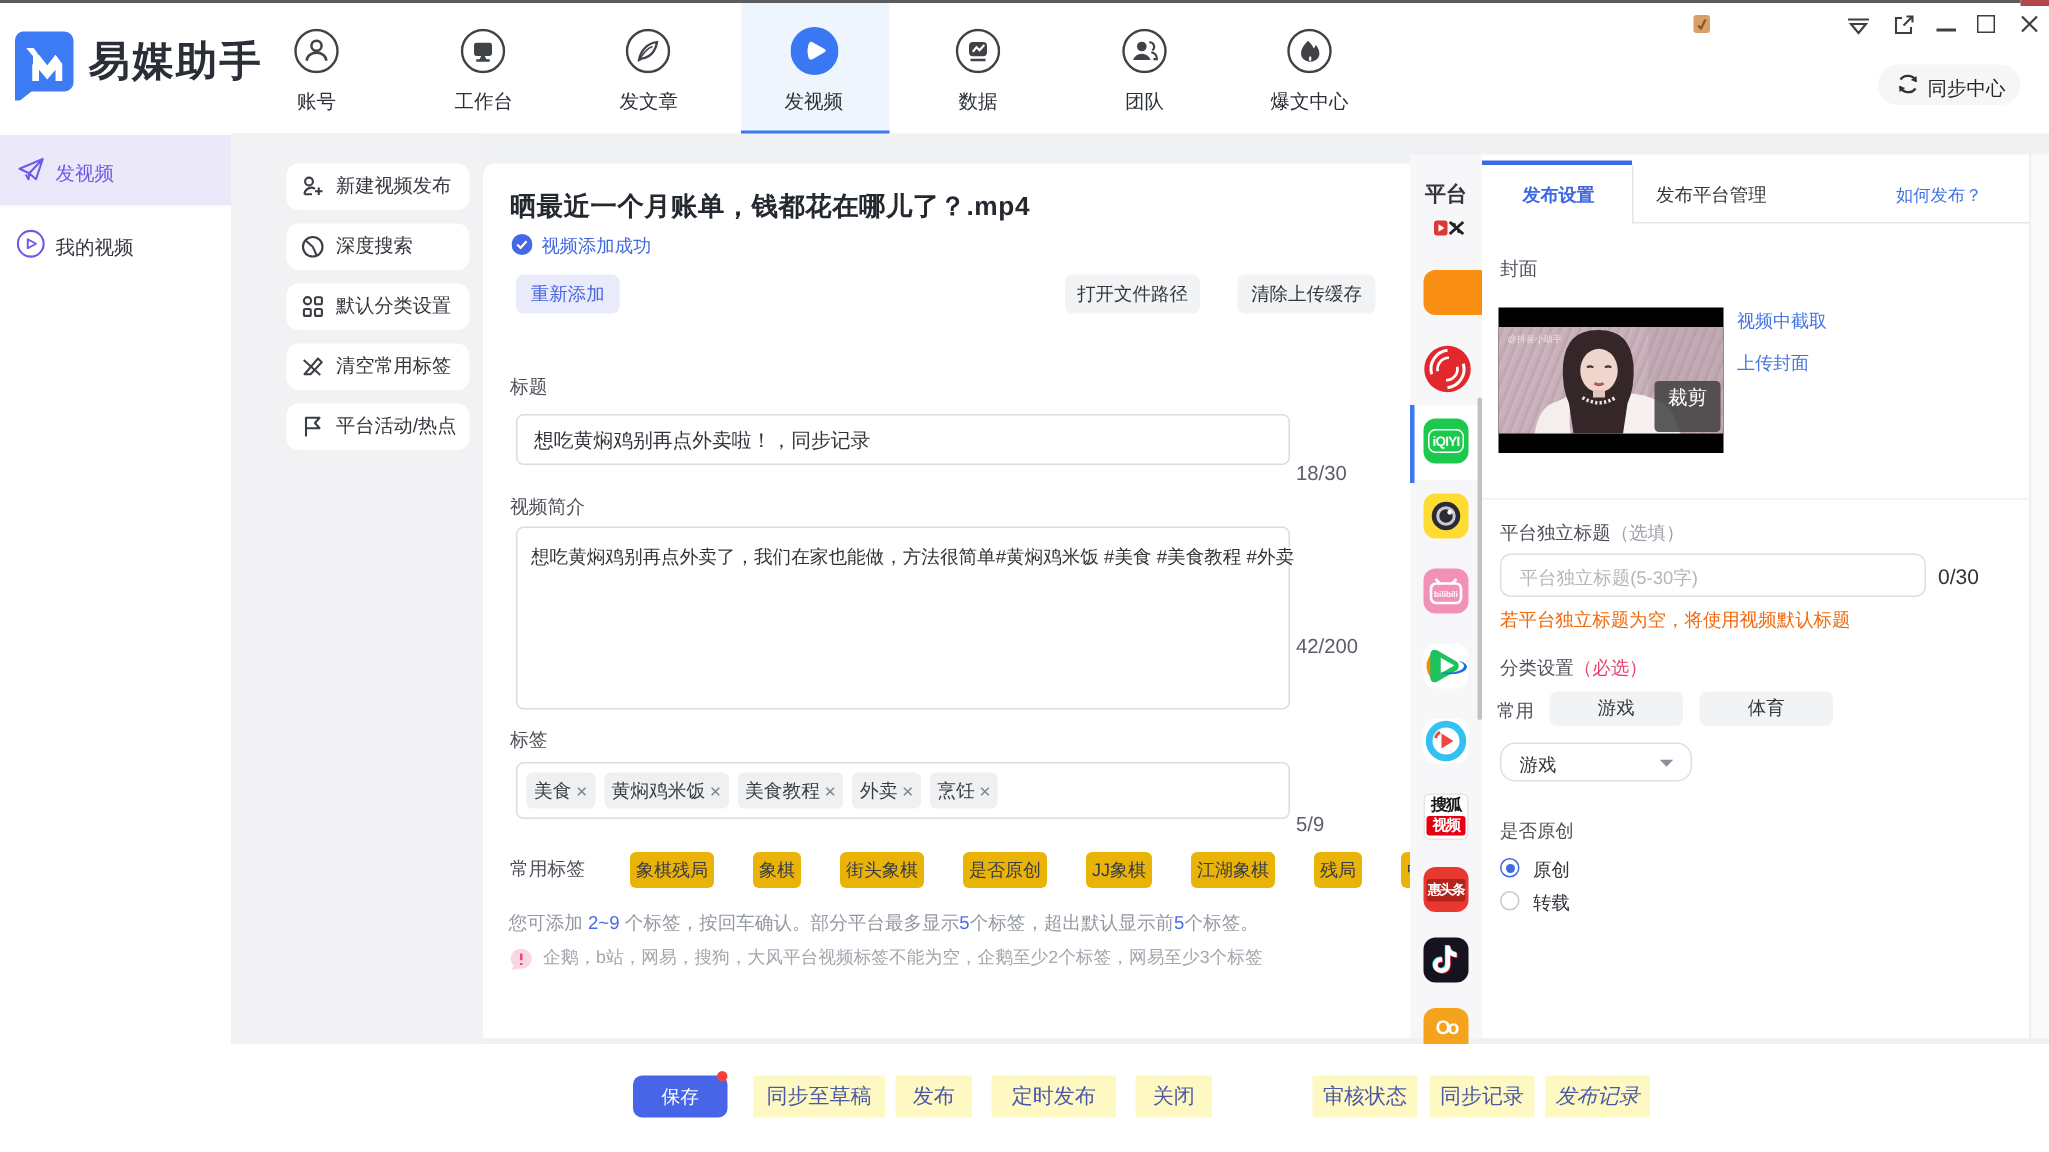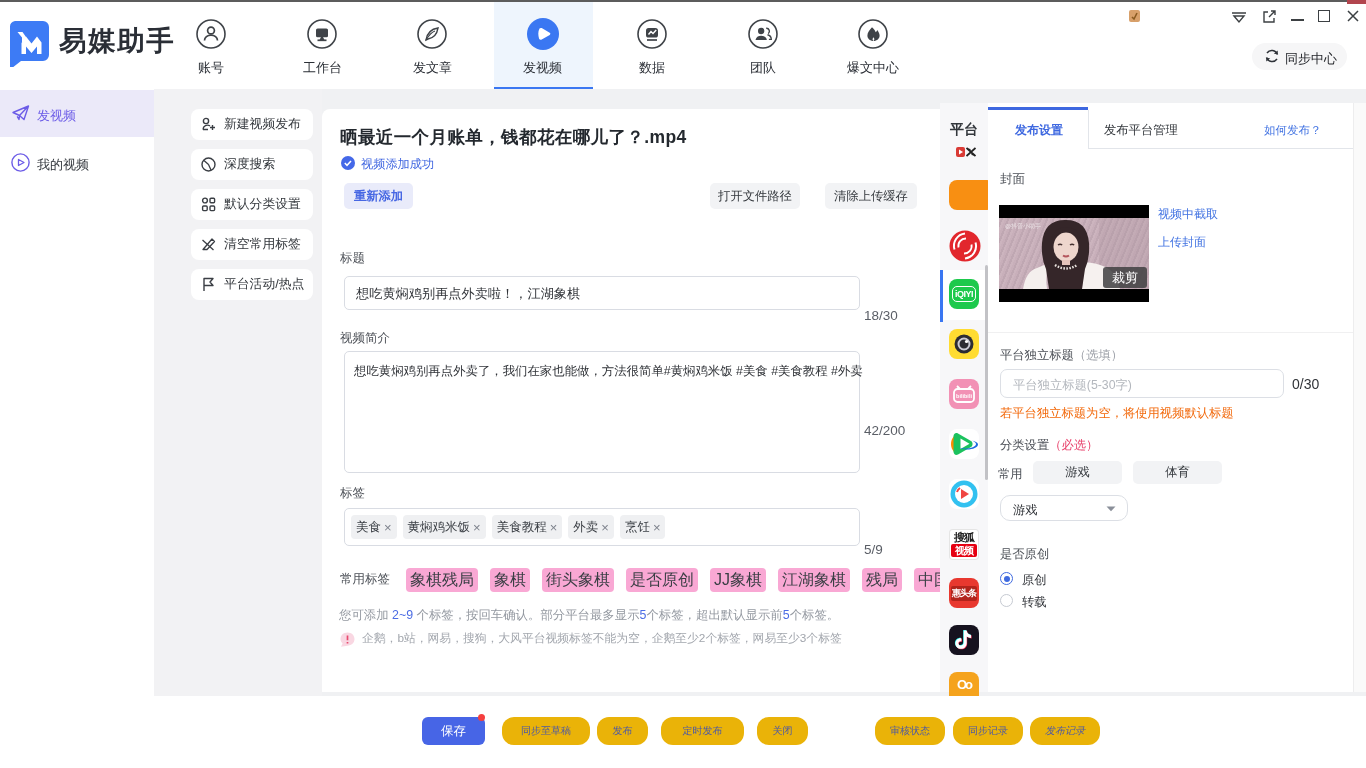--- a/index.html
+++ b/index.html
@@ -158,27 +158,27 @@
   <div class="abs" style="left:322px;top:109px;width:618px;height:583px;background:#fff;border-radius:8px 0 0 0;"></div>
 
   <div id="main">
     <div class="abs" style="left:340px;top:125px;font-size:17.5px;font-weight:bold;color:#24292f;letter-spacing:0.4px;">晒最近一个月账单，钱都花在哪儿了？.mp4</div>
     <svg class="abs" style="left:341px;top:156px;" width="14" height="14" viewBox="0 0 14 14">
       <circle cx="7" cy="7" r="7" fill="#4468e8"></circle>
       <path d="M3.8 7 l2.2 2.3 4-4.4" stroke="#fff" stroke-width="1.5" fill="none"></path>
     </svg>
     <div class="abs" style="left:361px;top:156px;font-size:12.2px;color:#4066e0;">视频添加成功</div>
 
-    <div class="abs btn-lav" style="left:344px;top:183px;width:69px;font-weight:bold;">重新添加</div>
+    <div class="abs btn-lav" style="left:344px;top:183px;width:69px;">重新添加</div>
     <div class="abs btn-gray" style="left:710px;top:183px;width:90px;">打开文件路径</div>
     <div class="abs btn-gray" style="left:825px;top:183px;width:92px;">清除上传缓存</div>
 
     <div class="abs flabel" style="left:340px;top:250px;">标题</div>
     <div class="abs" style="left:344px;top:276px;width:516px;height:34px;border:1px solid #d9dce3;border-radius:5px;background:#fff;"></div>
-    <div class="abs" style="left:356px;top:285px;font-size:13.2px;color:#303338;">想吃黄焖鸡别再点外卖啦！，江湖象棋</div>
+    <div class="abs" style="left:356px;top:285px;font-size:13.2px;color:#303338;">想吃黄焖鸡别再点外卖啦！，同步记录</div>
     <div class="abs cnt" style="left:864px;top:285px;">18/30</div>
 
     <div class="abs flabel" style="left:340px;top:330px;">视频简介</div>
     <div class="abs" style="left:344px;top:351px;width:516px;height:122px;border:1px solid #d9dce3;border-radius:5px;background:#fff;"></div>
     <div class="abs" style="left:354px;top:362px;width:505px;font-size:12.4px;color:#303338;line-height:19px;white-space:nowrap;">想吃黄焖鸡别再点外卖了，我们在家也能做，方法很简单#黄焖鸡米饭 #美食 #美食教程 #外卖</div>
     <div class="abs cnt" style="left:864px;top:400px;">42/200</div>
 
     <div class="abs flabel" style="left:340px;top:485px;">标签</div>
     <div class="abs" style="left:344px;top:508px;width:516px;height:38px;border:1px solid #d9dce3;border-radius:5px;background:#fff;"></div>
     <div class="abs" style="left:351px;top:515px;display:flex;gap:6px;">
@@ -214,22 +214,22 @@
     .btn-lav { height:26px; background:#e9ebfa; border-radius:5px; color:#4767e3; font-size:12.3px;
       display:flex; align-items:center; justify-content:center; }
     .btn-gray { height:26px; background:#f2f3f5; border-radius:5px; color:#33373c; font-size:12.3px;
       display:flex; align-items:center; justify-content:center; }
     .flabel { font-size:12.5px; color:#4c5057; }
     .cnt { font-size:13.5px; color:#5a5e66;margin-top:23px; }
     .bl { color:#4b6ce4; }
     .tagx { height:24px; background:#eff0f2; border-radius:4px; font-size:12.5px; color:#3a3e44;
       display:inline-flex; align-items:center; padding:0 5px; }
     .tagx i { font-style:normal; color:#7d828c; margin-left:3px; font-size:13px; }
-    .tagc { height:24px; background:#f9a8d4; border-radius:4px; font-size:16px; color:#3a3e44;
-      display:inline-flex; align-items:center; padding:0 4px; }
+    .tagc { height:24px; background:#eab308; border-radius:4px; font-size:12px; color:#3a3e44;
+      display:inline-flex; align-items:center; padding:0 4px;margin-left:14px; }
   </style>
 
   <div class="abs" style="left:940px;top:103px;width:48px;height:589px;background:#f7f7f9;"></div>
   <div id="platcol">
     <div class="abs" style="left:950px;top:121px;font-size:14px;font-weight:bold;color:#33373c;">平台</div>
 
     <div class="abs" style="left:956px;top:147px;width:9px;height:10px;background:#d93a35;border-radius:2px;"></div>
     <svg class="abs" style="left:957px;top:148px;" width="7" height="8" viewBox="0 0 7 8">
         <path d="M2 1.5 l4 2.5 -4 2.5z" fill="#fff"></path>
       </svg>
@@ -341,21 +341,21 @@
         <path d="M86 44 q22 2 30 13 l5 14 h-38z" fill="#f6f1ef"></path>
         <path d="M66 2 q-21 0 -23 23 q-1 15 4 26 l3 20 h33 l3-20 q5-11 4-26 q-2-23 -23-23z" fill="#352629"></path>
         <ellipse cx="67" cy="29" rx="12.5" ry="14.5" fill="#eed6cd"></ellipse>
         <path d="M52 21 q4 -12 15 -12 q11 0 15 12 q-7 -7 -15 -7 q-8 0 -15 7z" fill="#352629"></path>
         <path d="M59 27 q2-1.6 4.2 0 M71 27 q2-1.6 4.2 0" stroke="#443130" stroke-width="1.4" fill="none"></path>
         <path d="M64 37.5 q3 2 6 0" stroke="#b3555c" stroke-width="2" fill="none"></path>
         <path d="M63 42 h8 v5 h-8z" fill="#e5c4bb"></path>
         <path d="M56 47 q11 7 22 0" stroke="#e8e2de" stroke-width="2.4" fill="none" stroke-dasharray="1.6 1.4"></path>
       </svg>
       <div style="position:absolute;left:6px;top:17px;font-size:6px;color:#ffffffaa;">@抖音小助手</div>
-      <div style="position:absolute;right:2px;bottom:14px;width:44px;height:21px;background:#3f3f41d9;border-radius:3px;color:#fff;font-size:13px;text-align:center;line-height:21px;">裁剪</div>
+      <div style="position:absolute;right:2px;bottom:14px;width:44px;height:34px;background:#3f3f41d9;border-radius:3px;color:#fff;font-size:13px;text-align:center;line-height:21px;">裁剪</div>
     </div>
     <div class="abs" style="left:1158px;top:206px;font-size:12px;color:#4273e2;">视频中截取</div>
     <div class="abs" style="left:1158px;top:234px;font-size:12px;color:#4273e2;">上传封面</div>
 
     <div class="abs" style="left:988px;top:332px;width:365px;height:1px;background:#f0f0f1;"></div>
 
     <div class="abs" style="left:1000px;top:347px;font-size:12.3px;color:#4c5057;">平台独立标题<span style="color:#9ca0a8;">（选填）</span></div>
     <div class="abs" style="left:1000px;top:369px;width:284px;height:29px;border:1px solid #dcdfe5;border-radius:7px;background:#fff;"></div>
     <div class="abs" style="left:1013px;top:377px;font-size:12.3px;color:#b3b7bd;">平台独立标题(5-30字)</div>
     <div class="abs" style="left:1292px;top:376px;font-size:14px;color:#303338;">0/30</div>
@@ -386,19 +386,19 @@
     <div class="abs" style="left:478px;top:714px;width:7px;height:7px;background:#f53f3f;border-radius:50%;"></div>
     <div class="abs bbtn" style="left:502px;width:88px;">同步至草稿</div>
     <div class="abs bbtn" style="left:597px;width:51px;">发布</div>
     <div class="abs bbtn" style="left:661px;width:83px;">定时发布</div>
     <div class="abs bbtn" style="left:757px;width:51px;">关闭</div>
     <div class="abs bbtn" style="left:875px;width:70px;">审核状态</div>
     <div class="abs bbtn" style="left:953px;width:70px;">同步记录</div>
     <div class="abs bbtn" style="left:1030px;width:70px;font-style:italic;">发布记录</div>
   </div>
   <style>
-    .bbtn { top:717px; height:28px; background:#eab308; border-radius:12px; color:#4c58a5; font-size:10px;
+    .bbtn { top:717px; height:28px; background:#fef9c3; border-radius:0; color:#4c58a5; font-size:14px;
       display:flex; align-items:center; justify-content:center; }
   </style>
 
   <div class="abs" style="left:1353px;top:103px;width:13px;height:589px;background:#fafafa;border-left:1px solid #ededee;"></div>
 
 </div>
 
 </body></html>

